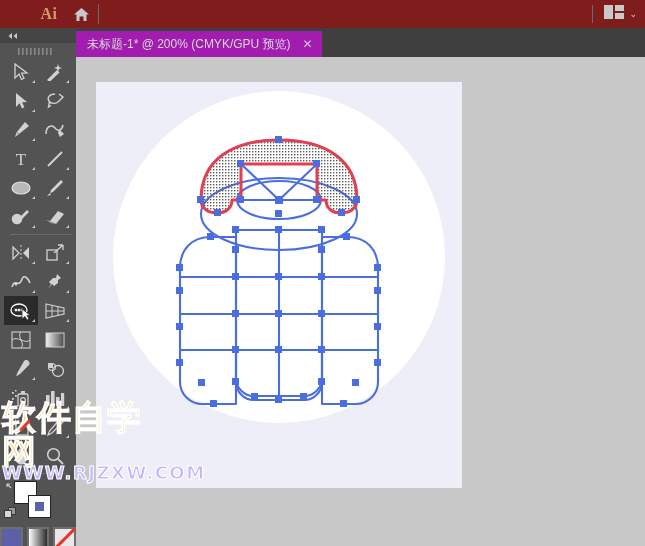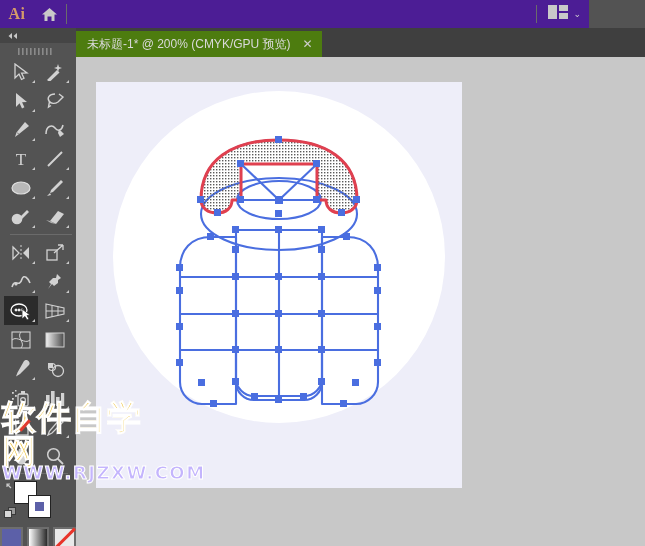--- a/index.html
+++ b/index.html
@@ -6,23 +6,23 @@
   html, body {
     width: 645px; height: 546px;
     background: #535353;
     font-family: "Liberation Sans", "DejaVu Sans", sans-serif;
     overflow: hidden;
   }
   #app { position: relative; width: 645px; height: 546px; }
 
   
   .menubar {
-    position: absolute; left: 0; top: 0; width: 589px; height: 28px;
-    background: #4c1d95;
-    display: flex; align-items: center;
+    position: absolute; left: 0; top: 0; width: 645px; height: 28px;
+    background: #7f1d1d;
+    display: flex; align-items: center; padding-left: 32px;
   }
   .ai-logo {
     width: 34px; text-align: center;
     color: #d49a6a; font-size: 16px; font-weight: bold;
     letter-spacing: 0.5px;
     font-family: "Liberation Serif", serif;
   }
   .home-icon { width: 30px; display: flex; justify-content: center; align-items: center; }
   .menu-sep {
     width: 1px; height: 20px; background: #6b6b6b; margin: 0 6px 0 2px;
@@ -39,21 +39,21 @@
   .ws-sep { width: 1px; height: 18px; background: #6b6b6b; margin-right: 6px;}
   .chev-down { color: #d0d0d0; font-size: 9px; line-height: 1; margin-right: 4px;}
 
   
   .tabbar {
     position: absolute; left: 76px; top: 28px; width: 569px; height: 29px;
     background: #3f3f3f;
   }
   .doc-tab {
     position: absolute; left: 0px; top: 3px; height: 26px;
-    background: #4d7c0f;
+    background: #a21caf;
     display: flex; align-items: center; padding: 0 9px 0 11px;
     gap: 12px;
   }
   .tab-title { color: #d9d9d9; font-size: 12px; white-space: nowrap; }
   .tab-close { color: #cfcfcf; font-size: 12px; line-height: 1; cursor: pointer; }
 
   
   .toolbar {
     position: absolute; left: 0; top: 28px; width: 76px; height: 518px;
     background: #535353;

